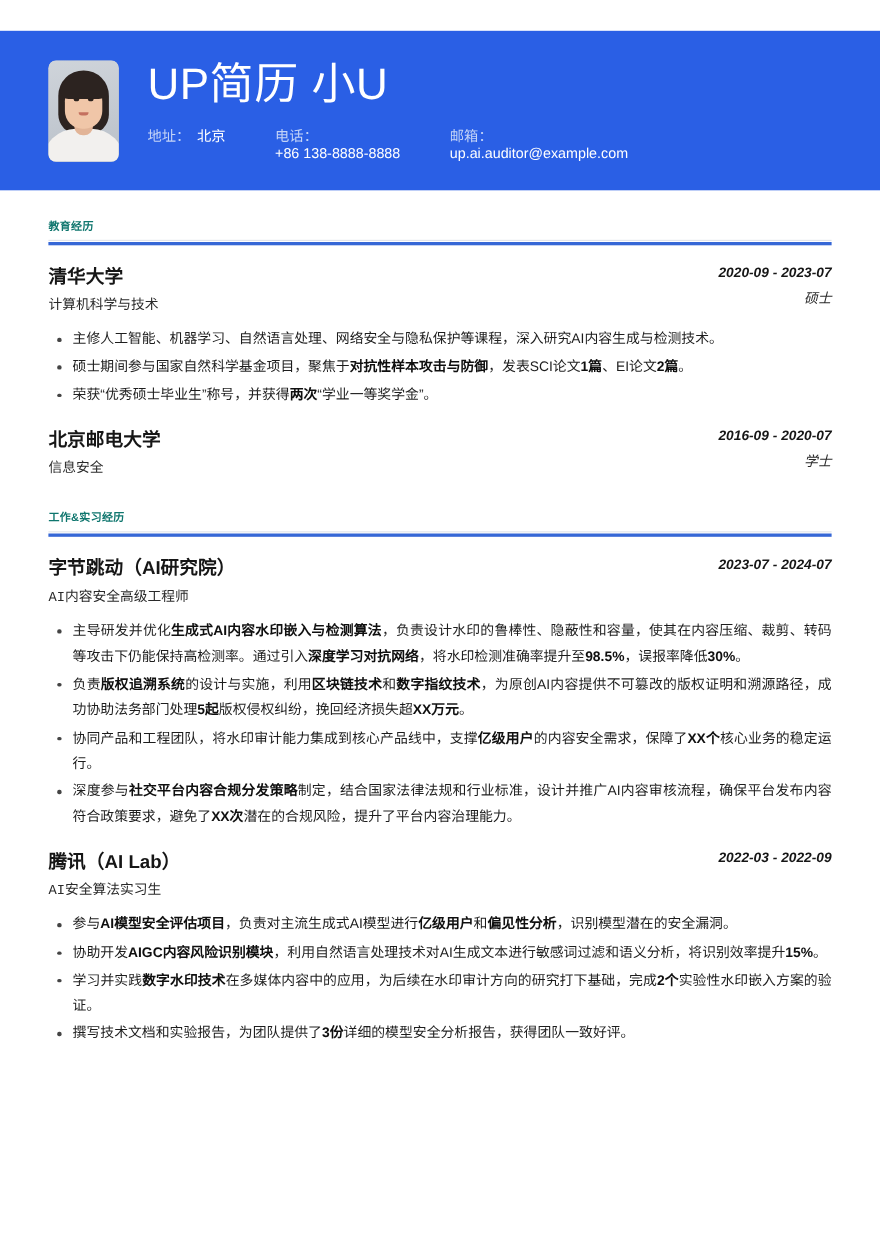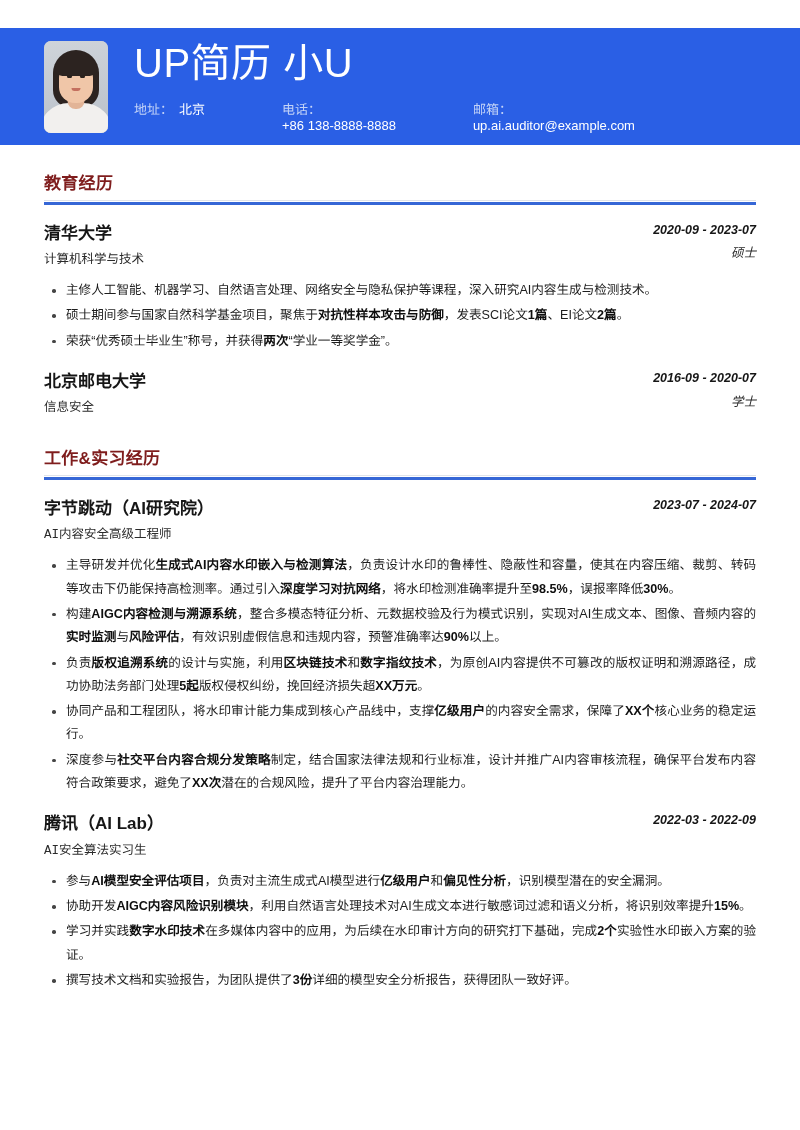--- a/index.html
+++ b/index.html
@@ -22,21 +22,21 @@
     height: 1130px;
     position: relative;
     background: #ffffff;
     padding-top: 28px;
   }
 
   
   .header {
     background: #2a5fe5;
     width: 100%;
-    height: 117px;
+    height: 145px;
     display: flex;
     align-items: center;
     padding: 0 44px;
   }
 
   .photo-wrap {
     width: 64px;
     height: 92px;
     border-radius: 7px;
     overflow: hidden;
@@ -123,43 +123,42 @@
     letter-spacing: 0.5px;
     white-space: nowrap;
   }
   .contact-line {
     margin-top: 13px;
     display: flex;
     align-items: baseline;
     flex-wrap: nowrap;
     white-space: nowrap;
     font-size: 13px;
-    gap: 32px;
   }
   .contact-item { display: inline-flex; align-items: baseline; }
   .contact-item + .contact-item { margin-left: 45px; flex-direction: column; }
   .contact-label {
     color: #c3d3f7;
     margin-right: 6px;
   }
   .contact-value {
     color: #ffffff;
   }
 
   
   .content {
     padding: 0 44px;
   }
 
   .section { margin-top: 26px; }
   .section:first-child { margin-top: 24px; }
 
   .section-title {
-    color: #7f1d1d;
-    font-size: 17px;
+    color: #0f766e;
+    font-size: 10px;
     font-weight: bold;
     letter-spacing: 0.3px;
     margin-bottom: 6px;
   }
   .rule-light {
     height: 1px;
     background: #dfe3ea;
     width: 100%;
   }
   .rule-blue {
@@ -317,21 +316,20 @@
             <div class="entry-left">
               <div class="org">字节跳动（AI研究院）</div>
               <div class="role">AI内容安全高级工程师</div>
             </div>
             <div class="entry-right">
               <div class="period">2023-07 - 2024-07</div>
             </div>
           </div>
           <ul class="bullets">
             <li>主导研发并优化<b>生成式AI内容水印嵌入与检测算法</b>，负责设计水印的鲁棒性、隐蔽性和容量，使其在内容压缩、裁剪、转码等攻击下仍能保持高检测率。通过引入<b>深度学习对抗网络</b>，将水印检测准确率提升至<b>98.5%</b>，误报率降低<b>30%</b>。</li>
-            <li>构建<b>AIGC内容检测与溯源系统</b>，整合多模态特征分析、元数据校验及行为模式识别，实现对AI生成文本、图像、音频内容的<b>实时监测</b>与<b>风险评估</b>，有效识别虚假信息和违规内容，预警准确率达<b>90%</b>以上。</li>
             <li>负责<b>版权追溯系统</b>的设计与实施，利用<b>区块链技术</b>和<b>数字指纹技术</b>，为原创AI内容提供不可篡改的版权证明和溯源路径，成功协助法务部门处理<b>5起</b>版权侵权纠纷，挽回经济损失超<b>XX万元</b>。</li>
             <li>协同产品和工程团队，将水印审计能力集成到核心产品线中，支撑<b>亿级用户</b>的内容安全需求，保障了<b>XX个</b>核心业务的稳定运行。</li>
             <li>深度参与<b>社交平台内容合规分发策略</b>制定，结合国家法律法规和行业标准，设计并推广AI内容审核流程，确保平台发布内容符合政策要求，避免了<b>XX次</b>潜在的合规风险，提升了平台内容治理能力。</li>
           </ul>
         </div>
         <div class="entry">
           <div class="entry-head">
             <div class="entry-left">
               <div class="org">腾讯（AI Lab）</div>
               <div class="role">AI安全算法实习生</div>

